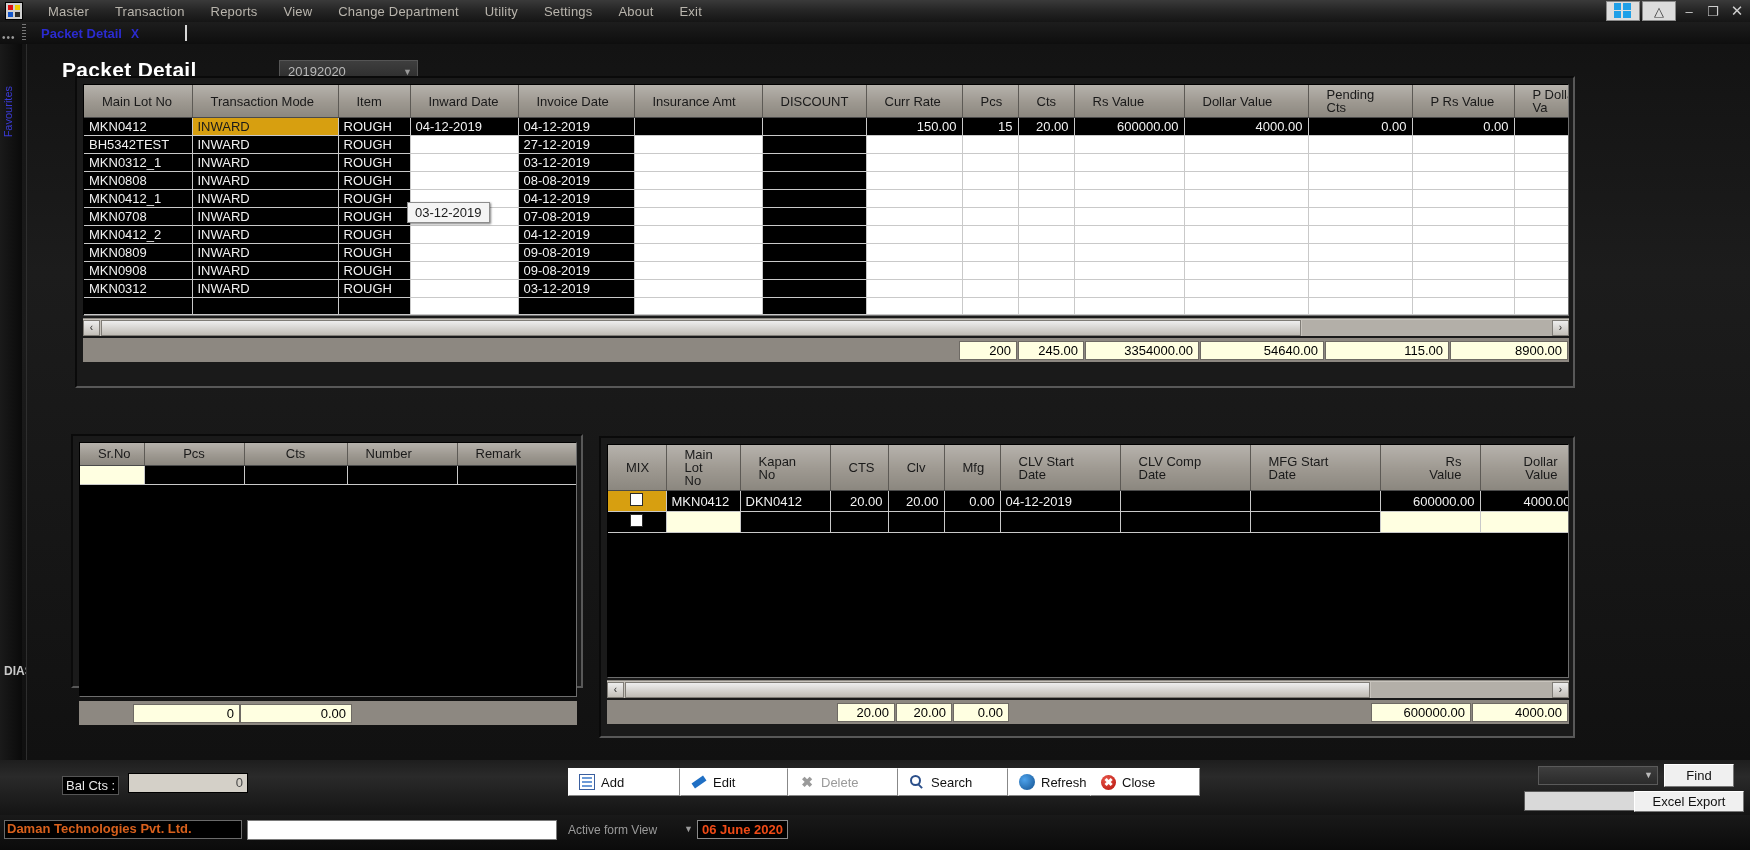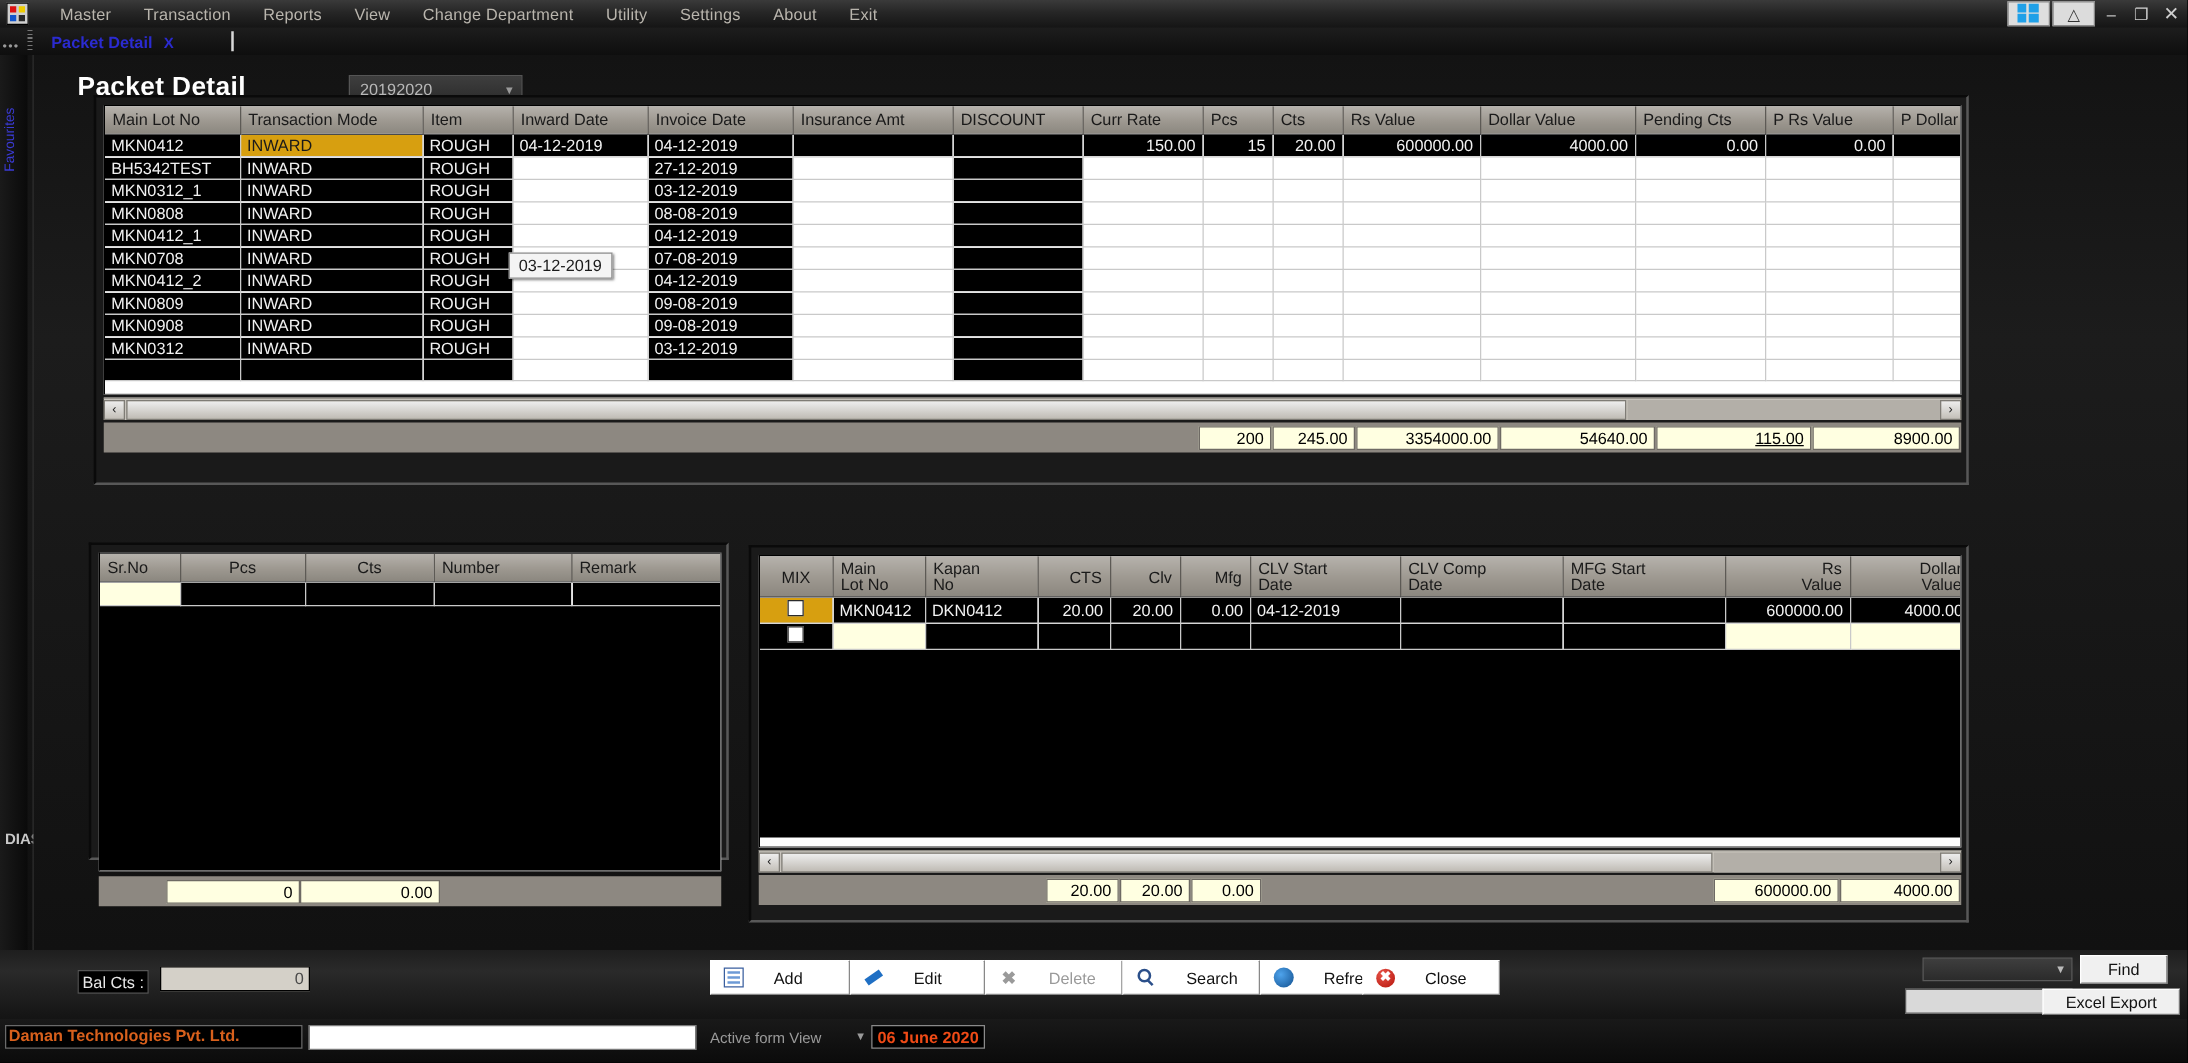--- a/index.html
+++ b/index.html
@@ -113,21 +113,21 @@
 
   .gridbox {
     position:absolute; background:#fff; overflow:hidden;
     border-top:1px solid #000; border-left:1px solid #000;
     border-right:1px solid #6e6e6e; border-bottom:1px solid #6e6e6e;
   }
   table.g { border-collapse:collapse; table-layout:fixed; font-size:13px; }
   table.g th {
     background: linear-gradient(180deg,#b6b2ac 0%,#9d9890 55%,#8b877f 100%);
     color:#1a1a1a; font-weight:normal; font-size:13px;
-    text-align:left; padding:3px 6px; height:22px;
+    text-align:left; padding:3px 18px; height:22px;
     border-right:1px solid #5d5a55; border-bottom:1px solid #4a4a4a;
     white-space:pre-line; line-height:13px; vertical-align:middle;
   }
   table.g td {
     height:17px; padding:1px 5px; border-right:1px solid #c9c9c9;
     border-bottom:1px solid #c9c9c9; background:#fff; color:#000;
     overflow:hidden; white-space:nowrap;
   }
   table.g td.filled { background:#000; color:#f2f2f2; }
   table.g td.sel    { background:#d79f10; color:#1a1a1a; }
@@ -185,21 +185,21 @@
   }
   .balcts-inp {
     position:absolute; left:128px; top:13px; width:120px; height:20px;
     background:#d4d0c8; border:1px solid #000; color:#4a4a4a; font-size:13px;
     text-align:right; padding:1px 4px 0 0;
   }
   .tbtn {
     position:absolute; top:8px; height:28px; background:#fff;
     border-top:1px solid #fff; border-left:1px solid #fff;
     border-right:1px solid #888; border-bottom:1px solid #888;
-    display:flex; align-items:center; gap:24px; padding:0 10px;
+    display:flex; align-items:center; gap:6px; padding:0 10px;
     font-size:13px; color:#111; cursor:pointer;
   }
   .tbtn.disabled { color:#9a9a9a; }
   .ico { width:16px; height:16px; display:inline-block; position:relative; flex:none; }
   .ico-doc { background:#fff; border:1px solid #3a5f9f; }
   .ico-doc::after{content:"";position:absolute;left:2px;top:2px;right:2px;height:2px;background:#6d9ad6;box-shadow:0 4px 0 #6d9ad6,0 8px 0 #6d9ad6;}
   .ico-pencil { background:#1f6fc4; transform:rotate(-35deg); width:14px;height:6px; top:5px;}
   .ico-x { color:#9a9a9a; font-size:14px; font-weight:bold; line-height:16px; text-align:center;}
   .ico-mag { border:2px solid #2b4f8a; border-radius:50%; width:11px;height:11px; top:1px;}
   .ico-mag::after{content:"";position:absolute;right:-4px;bottom:-3px;width:6px;height:2px;background:#2b4f8a;transform:rotate(45deg);}
@@ -555,21 +555,21 @@
         <div class="hs-thumb" style="width:1200px;"></div>
         <div class="hs-track"></div>
         <div class="hs-btn">›</div>
       </div>
 
       <div class="totals" style="left:6px; top:260px; width:1486px;">
         <div class="tot-cell" style="width:58px;">200</div>
         <div class="tot-cell" style="width:66px;">245.00</div>
         <div class="tot-cell" style="width:114px;">3354000.00</div>
         <div class="tot-cell" style="width:124px;">54640.00</div>
-        <div class="tot-cell" style="width:124px;text-decoration:underline;">115.00</div>
+        <div class="tot-cell" style="width:124px;">115.00</div>
         <div class="tot-cell" style="width:118px;">8900.00</div>
       </div>
     </div>
 
     <div class="panel3d grid-outer-bl">
       <div class="gridbox" style="left:6px; top:6px; width:498px; height:255px;">
         <table class="g" id="left-table" style="width:498px;">
             <colgroup>
               <col style="width:64px">
               <col style="width:100px">

